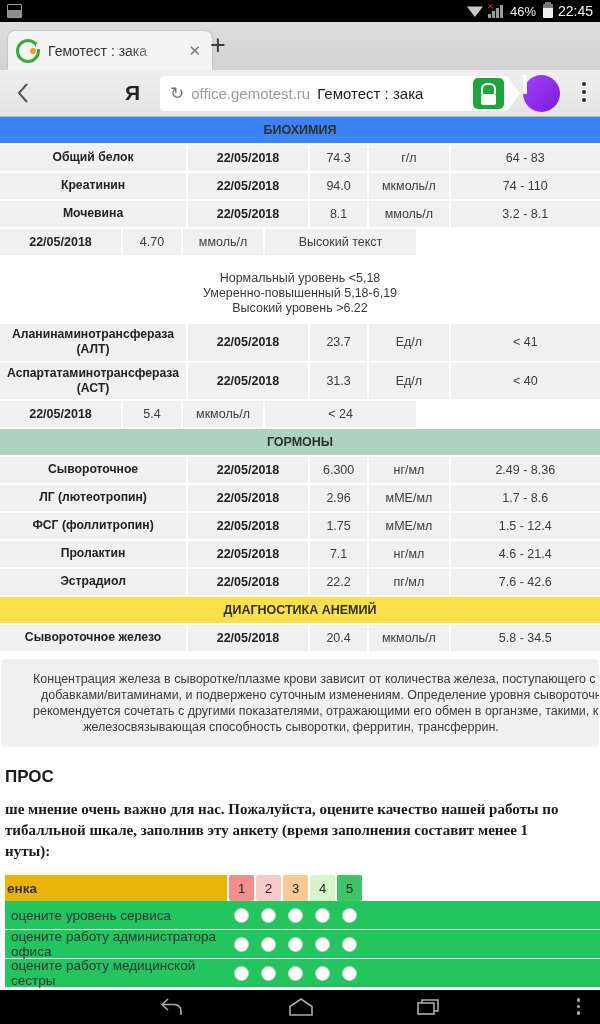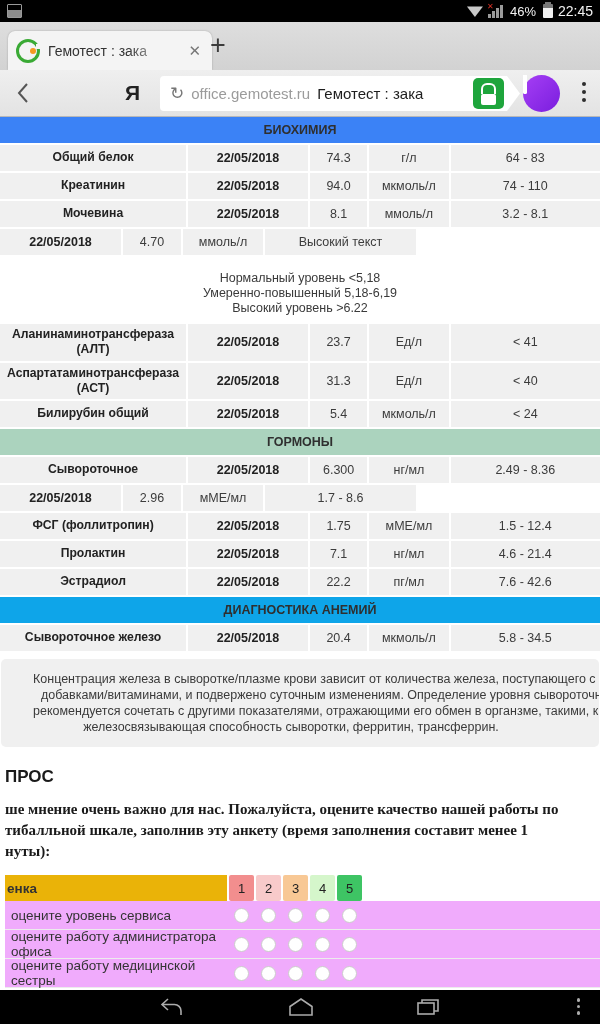--- a/index.html
+++ b/index.html
@@ -88,21 +88,21 @@
   
   .survey{padding-left:5px;}
   .survey-heading{margin-top:20px;font-size:17px;font-weight:bold;color:#1a1a1a;}
   .survey-intro{margin-top:12px;font-size:15px;font-weight:bold;color:#1a1a1a;line-height:21px;font-family:Liberation Serif, serif;}
   .survey-table{margin-top:13px;}
   .sv-hrow,.sv-row{display:flex;align-items:stretch;}
   .sv-label-h{width:222px;background:#eab308;display:flex;align-items:center;
               font-size:13.5px;font-weight:bold;color:#333;padding-left:2px;box-sizing:border-box;}
   .sv-score{width:25px;height:26px;margin-left:2px;border-radius:2px;display:flex;
             align-items:center;justify-content:center;font-size:13px;color:#222;}
-  .sv-row{height:28px;border-bottom:1px solid #ececec;background:#f0abfc;}
+  .sv-row{height:28px;border-bottom:1px solid #ececec;background:#22c55e;}
   .sv-row-label{width:222px;display:flex;align-items:center;font-size:13.5px;color:#333;padding-left:6px;box-sizing:border-box;}
   .sv-radio-cell{width:25px;margin-left:2px;display:flex;align-items:center;justify-content:center;}
   .radio{width:15px;height:15px;border-radius:50%;border:1.5px solid #ccc;background:#fff;box-sizing:border-box;}
 
   
   .nav-bar{position:absolute;left:0;bottom:0;width:600px;height:34px;background:#000;
            display:flex;align-items:center;}
   .nav-ic{position:absolute;top:7px;}
   .nav-back{left:158px;} .nav-home{left:288px;} .nav-recents{left:415px;}
   .nav-menu{position:absolute;right:20px;top:8px;display:flex;flex-direction:column;gap:3px;}
@@ -210,35 +210,35 @@
           <div class="rcell c-range">&lt; 41</div>
         </div>
         <div class="rrow">
           <div class="rcell c-name">Аспартатаминотрансфераза (АСТ)</div>
           <div class="rcell c-date">22/05/2018</div>
           <div class="rcell c-value">31.3</div>
           <div class="rcell c-unit">Ед/л</div>
           <div class="rcell c-range">&lt; 40</div>
         </div>
         <div class="rrow">
-          <div class="rcell c-name">Билирубин общий</div>
           <div class="rcell c-date">22/05/2018</div>
           <div class="rcell c-value">5.4</div>
           <div class="rcell c-unit">мкмоль/л</div>
           <div class="rcell c-range">&lt; 24</div>
         </div>
         <div class="band" style="background: rgb(171, 211, 190);">ГОРМОНЫ</div>
         <div class="rrow">
           <div class="rcell c-name">Сывороточное</div>
           <div class="rcell c-date">22/05/2018</div>
           <div class="rcell c-value">6.300</div>
           <div class="rcell c-unit">нг/мл</div>
           <div class="rcell c-range">2.49 - 8.36</div>
         </div>
         <div class="rrow">
+          <div class="rcell c-name">ЛГ (лютеотропин)</div>
           <div class="rcell c-date">22/05/2018</div>
           <div class="rcell c-value">2.96</div>
           <div class="rcell c-unit">мМЕ/мл</div>
           <div class="rcell c-range">1.7 - 8.6</div>
         </div>
         <div class="rrow">
           <div class="rcell c-name">ФСГ (фоллитропин)</div>
           <div class="rcell c-date">22/05/2018</div>
           <div class="rcell c-value">1.75</div>
           <div class="rcell c-unit">мМЕ/мл</div>
@@ -251,21 +251,21 @@
           <div class="rcell c-unit">нг/мл</div>
           <div class="rcell c-range">4.6 - 21.4</div>
         </div>
         <div class="rrow">
           <div class="rcell c-name">Эстрадиол</div>
           <div class="rcell c-date">22/05/2018</div>
           <div class="rcell c-value">22.2</div>
           <div class="rcell c-unit">пг/мл</div>
           <div class="rcell c-range">7.6 - 42.6</div>
         </div>
-        <div class="band" style="background: #0ea5e9;">ДИАГНОСТИКА АНЕМИЙ</div>
+        <div class="band" style="background: #fde047;">ДИАГНОСТИКА АНЕМИЙ</div>
         <div class="rrow">
           <div class="rcell c-name">Сывороточное железо</div>
           <div class="rcell c-date">22/05/2018</div>
           <div class="rcell c-value">20.4</div>
           <div class="rcell c-unit">мкмоль/л</div>
           <div class="rcell c-range">5.8 - 34.5</div>
         </div>
         <div class="iron-text">
           <div>Концентрация железа в сыворотке/плазме крови зависит от количества железа, поступающего с пищей</div>
           <div>добавками/витаминами, и подвержено суточным изменениям. Определение уровня сывороточного</div>

